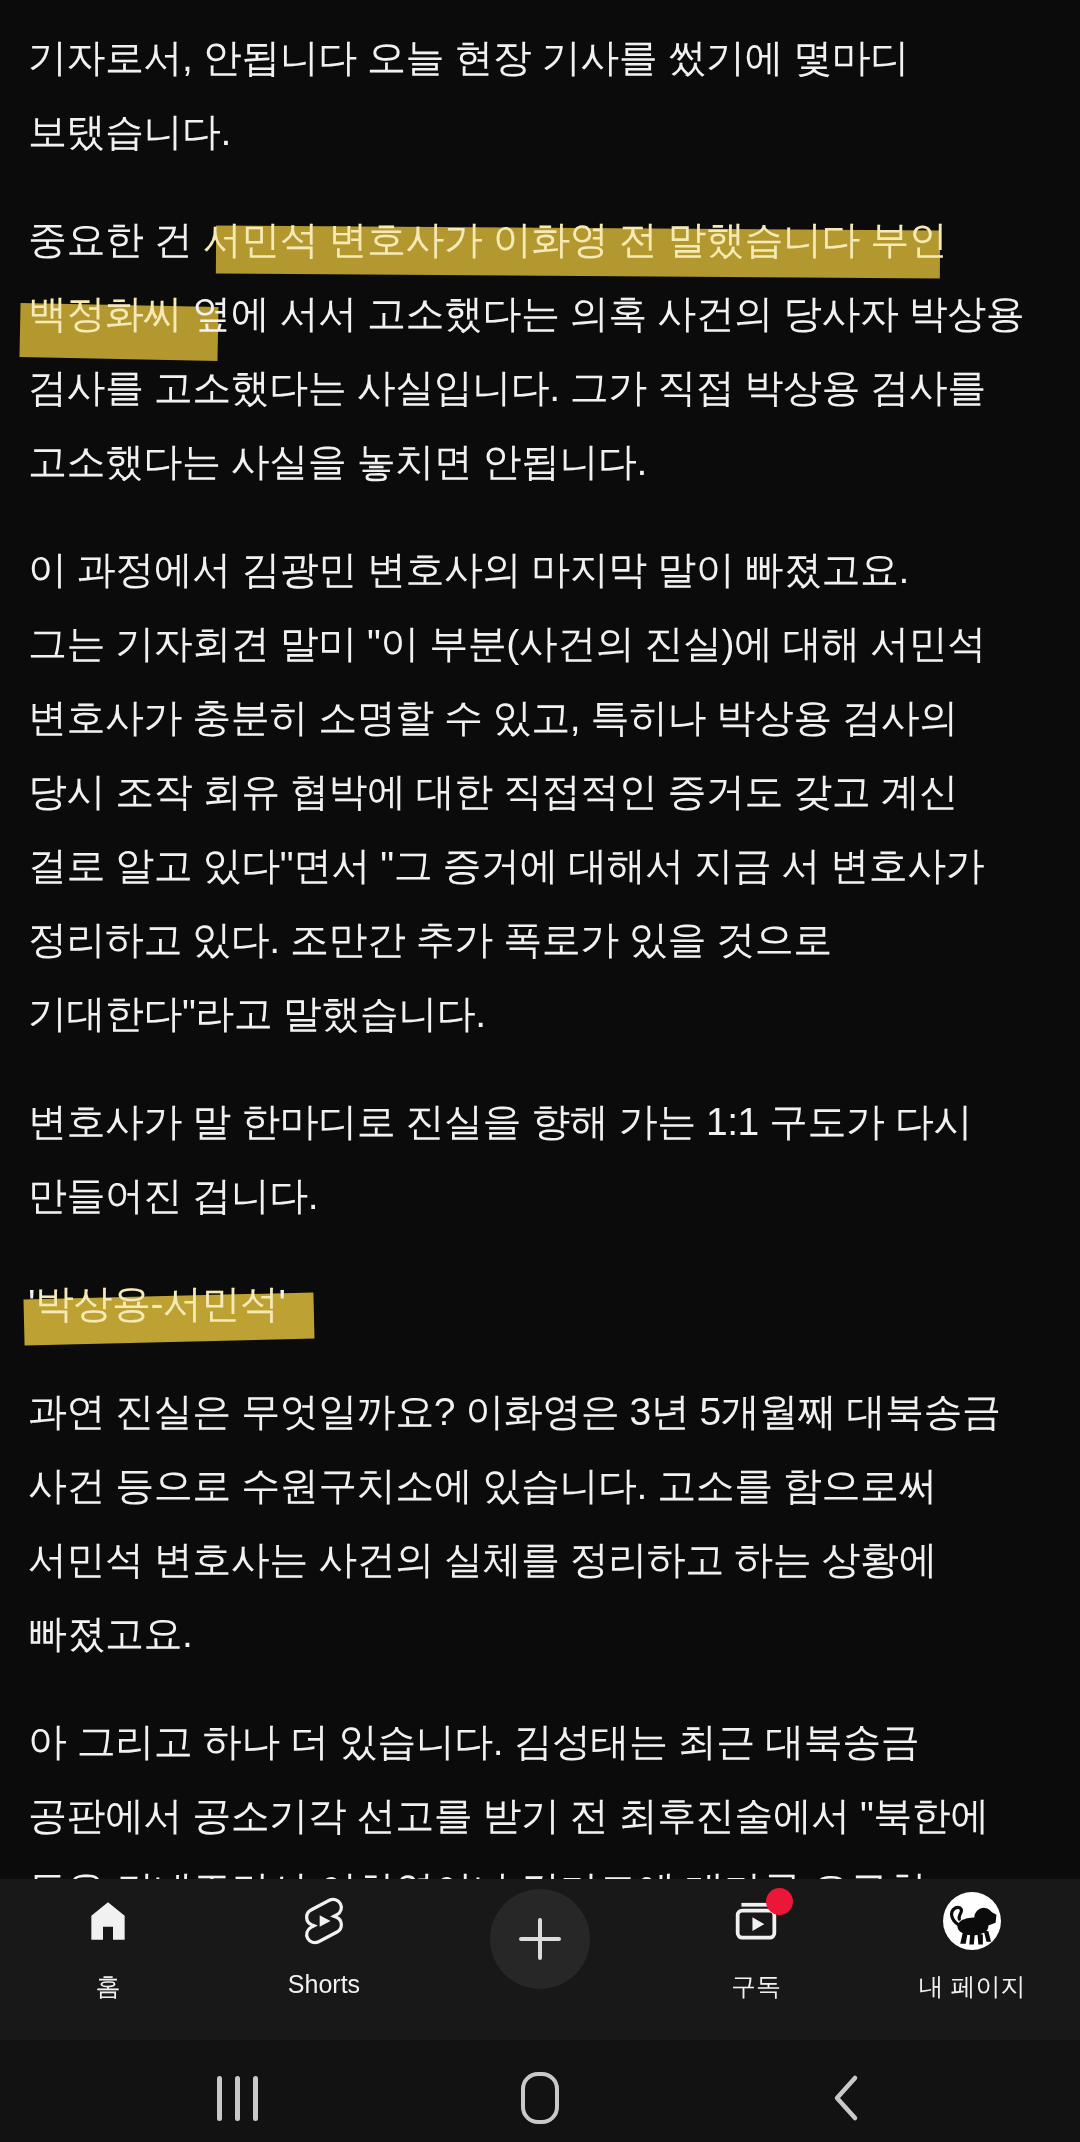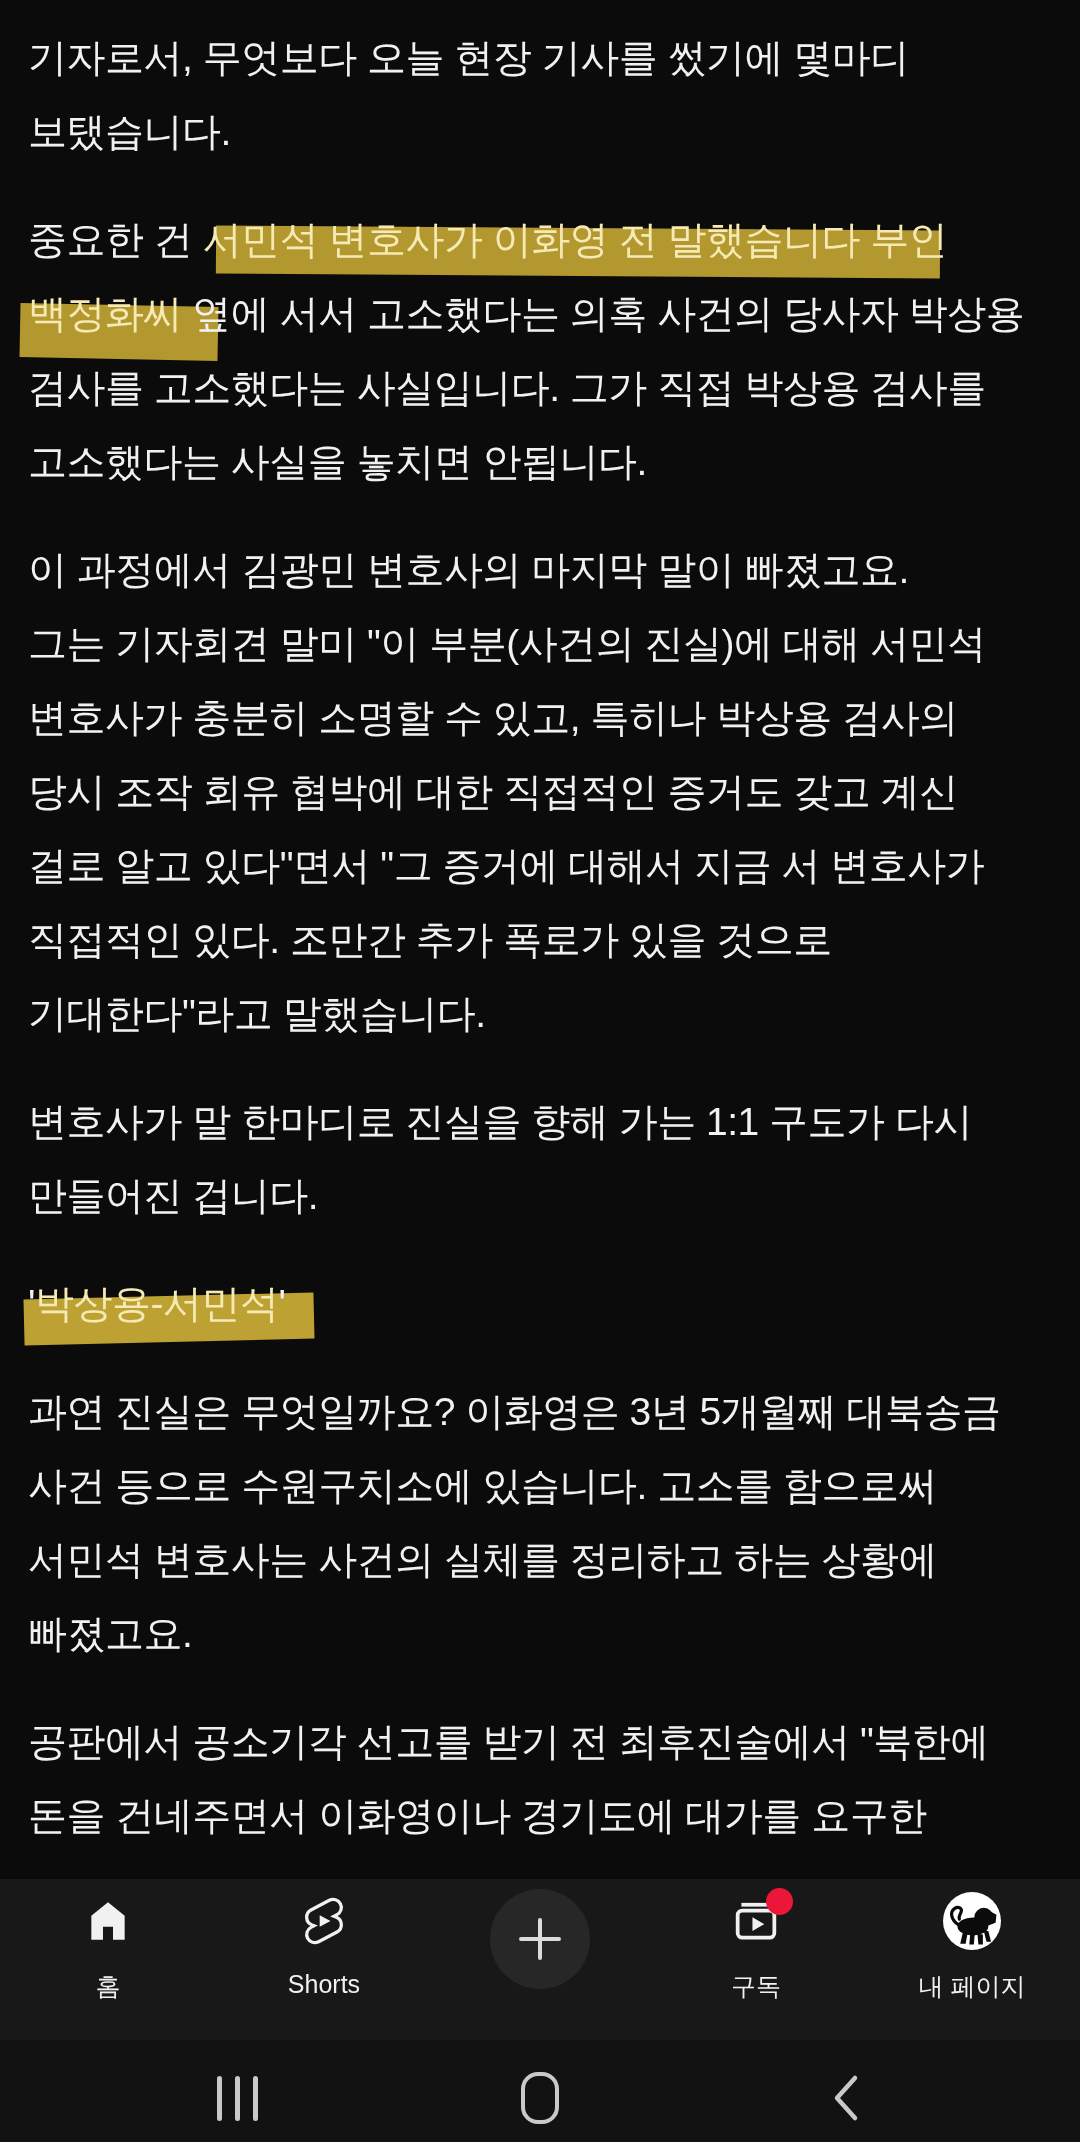--- a/index.html
+++ b/index.html
@@ -68,52 +68,53 @@
   .bars i{display:block;width:5px;height:45px;background:var(--sysnav-icon,#c9c9c9);border-radius:3px;}
   .squircle{width:38px;height:52px;border:4.5px solid var(--sysnav-icon,#c9c9c9);border-radius:17px;box-sizing:border-box;}
 </style>
 </head>
 <body>
 
 <div class="screen">
 
   <div class="article" id="article">
       <div class="para">
-        <div class="line"><span>기자로서, 무엇보다 오늘 현장 기사를 썼기에 몇마디</span></div>
+        <div class="line"><span>기자로서, 안됩니다 오늘 현장 기사를 썼기에 몇마디</span></div>
         <div class="line"><span>보탰습니다.</span></div>
       </div>
       <div class="para">
         <div class="line"><i class="strip strip-a"></i><span>중요한 건 </span><span class="hl">서민석 변호사가 이화영 전 말했습니다 부인</span></div>
         <div class="line"><i class="strip strip-b"></i><span class="hl">백정화씨</span><span> 옆에 서서 고소했다는 의혹 사건의 당사자 박상용</span></div>
         <div class="line"><span>검사를 고소했다는 사실입니다. 그가 직접 박상용 검사를</span></div>
         <div class="line"><span>고소했다는 사실을 놓치면 안됩니다.</span></div>
       </div>
       <div class="para">
         <div class="line"><span>이 과정에서 김광민 변호사의 마지막 말이 빠졌고요.</span></div>
         <div class="line"><span>그는 기자회견 말미 "이 부분(사건의 진실)에 대해 서민석</span></div>
         <div class="line"><span>변호사가 충분히 소명할 수 있고, 특히나 박상용 검사의</span></div>
         <div class="line"><span>당시 조작 회유 협박에 대한 직접적인 증거도 갖고 계신</span></div>
         <div class="line"><span>걸로 알고 있다"면서 "그 증거에 대해서 지금 서 변호사가</span></div>
-        <div class="line"><span>직접적인 있다. 조만간 추가 폭로가 있을 것으로</span></div>
+        <div class="line"><span>정리하고 있다. 조만간 추가 폭로가 있을 것으로</span></div>
         <div class="line"><span>기대한다"라고 말했습니다.</span></div>
       </div>
       <div class="para">
         <div class="line"><span>변호사가 말 한마디로 진실을 향해 가는 1:1 구도가 다시</span></div>
         <div class="line"><span>만들어진 겁니다.</span></div>
       </div>
       <div class="para">
         <div class="line"><i class="strip strip-c"></i><span>'</span><span class="hl">박상용-서민석</span><span>'</span></div>
       </div>
       <div class="para">
         <div class="line"><span>과연 진실은 무엇일까요? 이화영은 3년 5개월째 대북송금</span></div>
         <div class="line"><span>사건 등으로 수원구치소에 있습니다. 고소를 함으로써</span></div>
         <div class="line"><span>서민석 변호사는 사건의 실체를 정리하고 하는 상황에</span></div>
         <div class="line"><span>빠졌고요.</span></div>
       </div>
       <div class="para">
+        <div class="line"><span>아 그리고 하나 더 있습니다. 김성태는 최근 대북송금</span></div>
         <div class="line"><span>공판에서 공소기각 선고를 받기 전 최후진술에서 "북한에</span></div>
         <div class="line"><span>돈을 건네주면서 이화영이나 경기도에 대가를 요구한</span></div>
       </div>
     </div>
 
   <nav class="yt-nav">
 
     <div class="nav-item">
       <div class="nav-icon-wrap">
         <svg width="50" height="50" viewBox="0 0 24 24" style="margin-top:6px">

